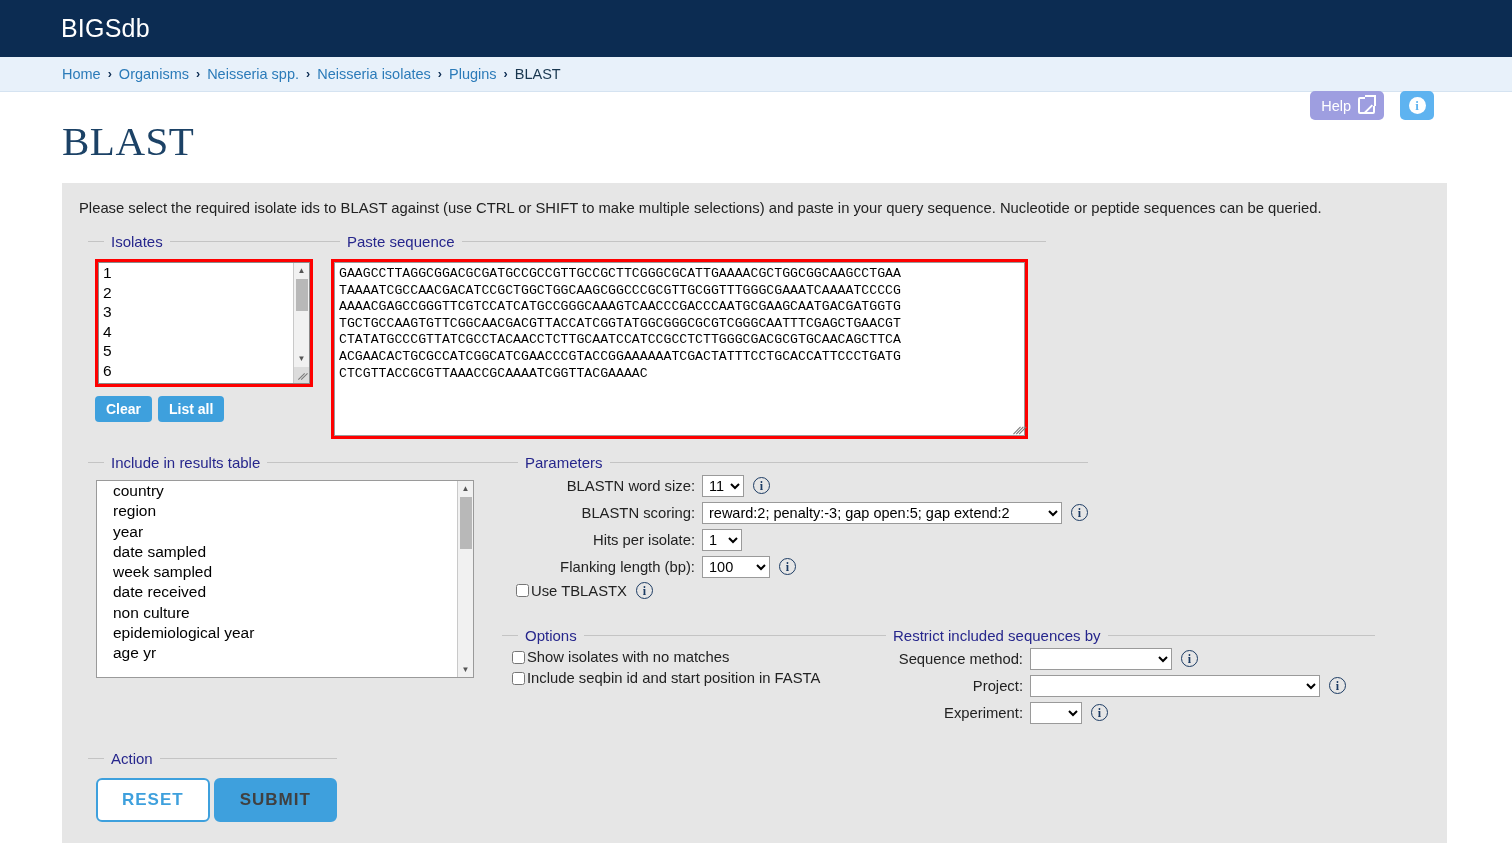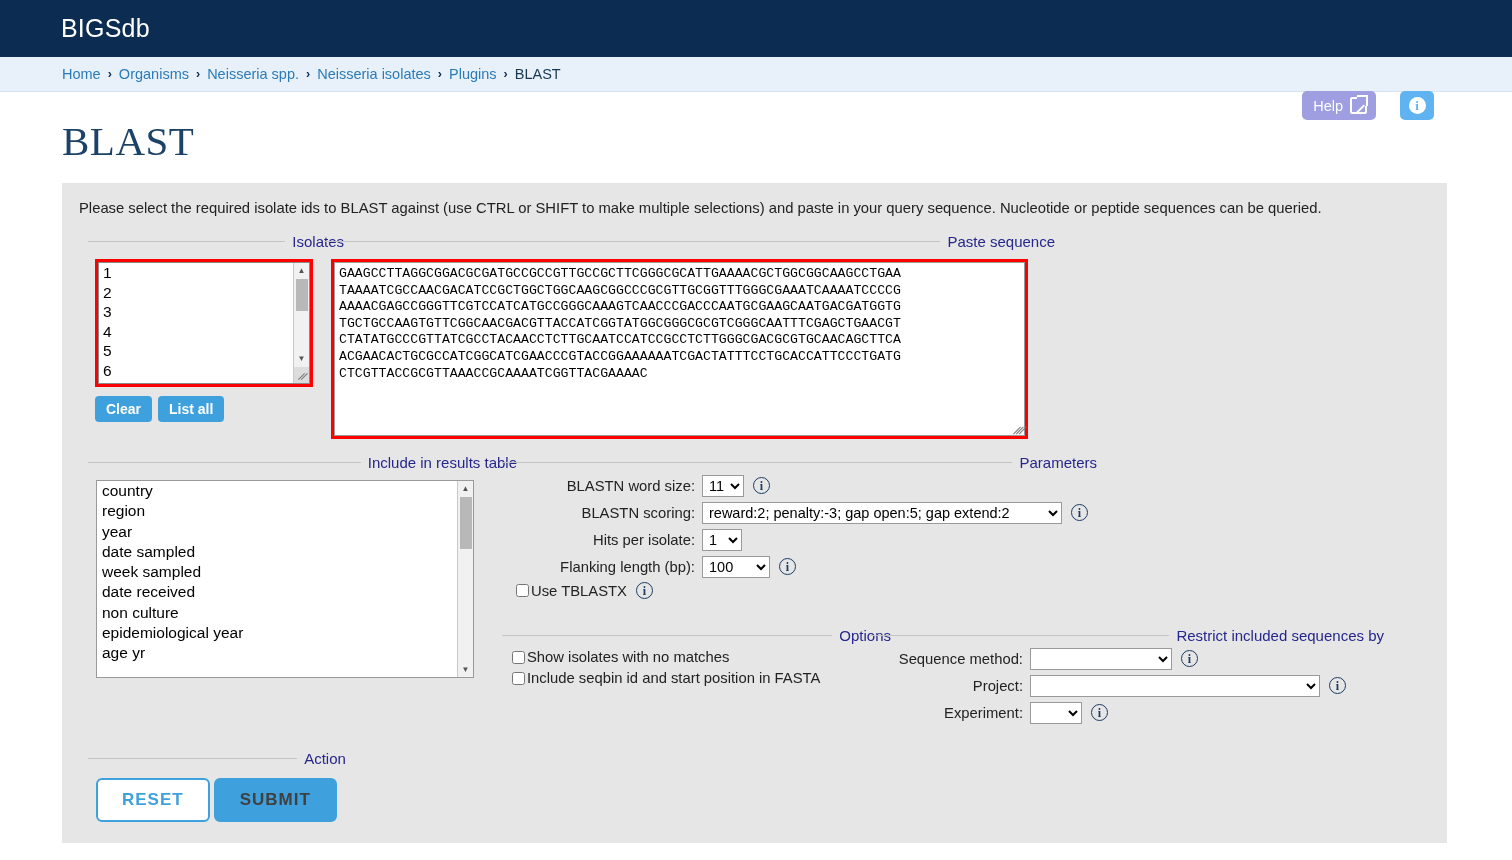--- a/index.html
+++ b/index.html
@@ -41,21 +41,21 @@
     font-size: 12.5px;
     margin: 0 7px;
   }
   
   .helprow {
     position: absolute;
     top: 91px;
     right: 78px;
     display: flex;
     align-items: flex-start;
-    gap: 24px;
+    gap: 16px;
   }
   .help-btn {
     background: #9e9ee0;
     color: #ffffff;
     border-radius: 5px;
     height: 29px;
     padding: 0 9px 0 11px;
     display: flex;
     align-items: center;
     gap: 7px;
@@ -130,21 +130,20 @@
     border-top: 1px solid #c4c4c4;
     margin: 0;
     padding: 0;
     position: absolute;
   }
   legend {
     color: #26268c;
     font-size: 15px;
     padding: 0 7px;
     margin-left: 16px;
-    text-align: right;
   }
   
   #fs-isolates { left: 26px; top: 50px; width: 247px; }
   .listbox-wrap-red {
     border: 3px solid #fe0000;
     margin: 9px 0 0 7px;
     width: 218px; height: 128px;
     background: #ffffff;
     position: relative;
   }
@@ -247,20 +246,21 @@
   }
   
   #fs-include { left: 26px; top: 271px; width: 420px; }
   .biglist-wrap {
     margin: 9px 0 0 8px;
     width: 378px; height: 198px;
     background: #ffffff;
     border: 1px solid #9a9a9a;
     position: relative;
     overflow: hidden;
+    padding-left: 11px;
   }
   .biglist .opt {
     font-size: 15.5px;
     color: #000000;
     padding: 0 5px;
     line-height: 20.3px;
     white-space: nowrap;
   }
   
   #fs-params { left: 440px; top: 271px; width: 580px; }

